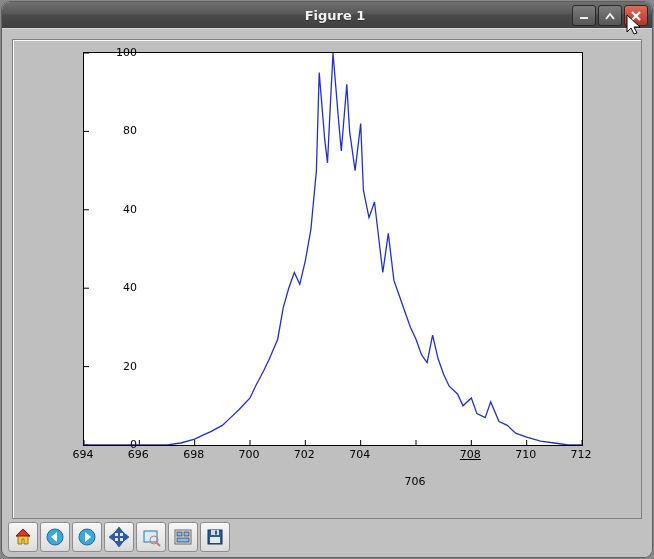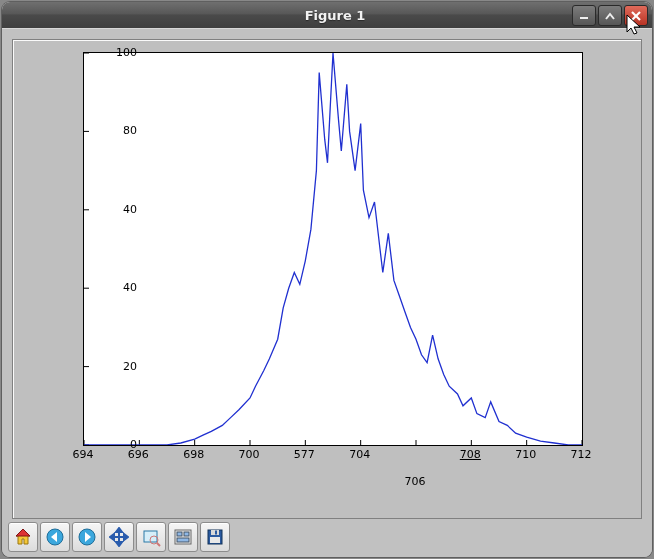--- a/index.html
+++ b/index.html
@@ -171,21 +171,21 @@
           <div class="ytick" style="top: 247.2px;">40</div>
           <div class="ytick" style="top: 168.8px;">40</div>
           <div class="ytick" style="top: 90.4px;">80</div>
           <div class="ytick" style="top: 12px;">100</div>
         </div>
       <div id="xticks-container">
           <div class="xtick" style="left: 70px;">694</div>
           <div class="xtick" style="left: 125.333px;">696</div>
           <div class="xtick" style="left: 180.667px;">698</div>
           <div class="xtick" style="left: 236px;">700</div>
-          <div class="xtick" style="left: 291.333px;">577</div>
+          <div class="xtick" style="left: 291.333px;">702</div>
           <div class="xtick" style="left: 346.667px;">704</div>
           <div class="xtick" style="left: 402px; margin-top: 27px;">706</div>
           <div class="xtick" style="left: 457.333px; text-decoration: underline;">708</div>
           <div class="xtick" style="left: 512.667px;">710</div>
           <div class="xtick" style="left: 568px;">712</div>
         </div>
     </div>
 
     <div class="toolbar">
       <div class="tb-btn" title="Home">

